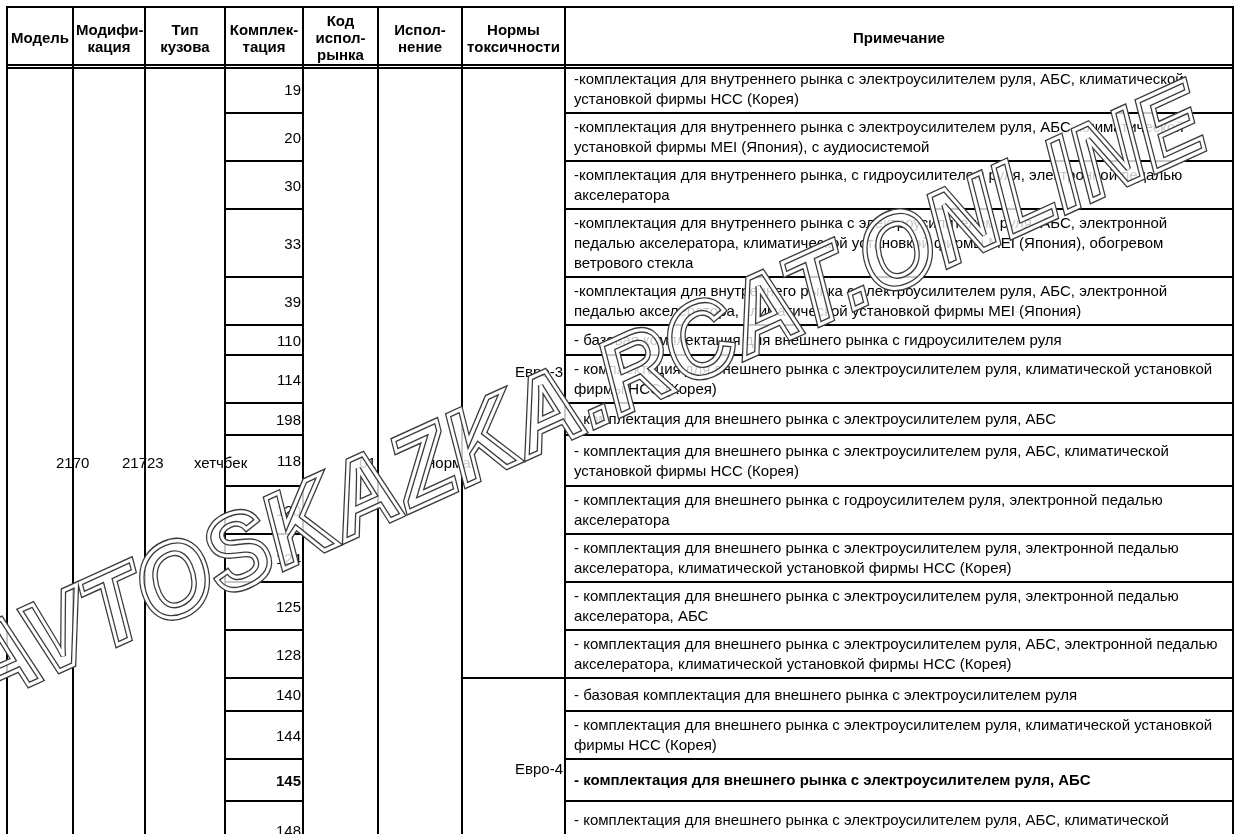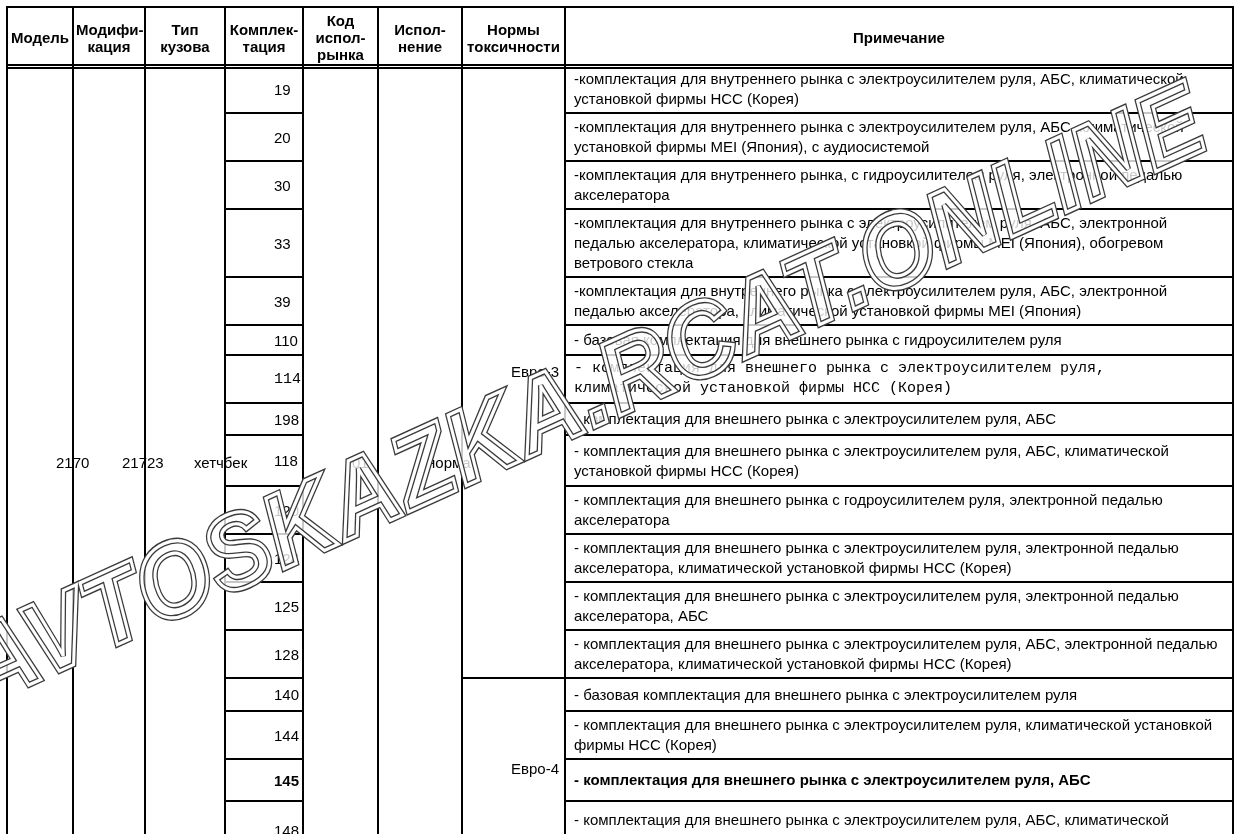--- a/index.html
+++ b/index.html
@@ -22,21 +22,21 @@
     line-height:17px;
     padding:4px 2px;
     height:44px;
   }
   .body-table td{
     border:2px solid #000;
     font-size:15px;
     vertical-align:middle;
     background:transparent;
   }
-  td.c-center{text-align:left;padding-left:48px;}
+  td.c-center{text-align:right;padding-left:48px;}
   td.c-note{text-align:left;padding:3px 10px 3px 8px;line-height:20px;}
   .wm{position:absolute;left:0;top:0;pointer-events:none;}
   .wm text{
     font-family:"Liberation Sans", sans-serif;
     font-weight:bold;font-style:italic;
     font-size:104px;
     letter-spacing:2px;
   }
   .wm-outer{fill:rgba(255,255,255,0.78);stroke:#3a3a3a;stroke-width:6px;}
   .wm-inner{fill:none;stroke:#ffffff;stroke-width:3.2px;}
@@ -113,21 +113,21 @@
           <td class="c-note">-комплектация для внутреннего рынка с электроусилителем руля, АБС, электронной педалью акселератора, климатической установкой фирмы MEI (Япония), обогревом ветрового стекла</td>
         </tr>
         <tr style="height: 44px;">
           <td class="c-center">39</td>
           <td class="c-note">-комплектация для внутреннего рынка с электроусилителем руля, АБС, электронной педалью акселератора, климатической установкой фирмы MEI (Япония)</td>
         </tr>
         <tr style="height: 30px;">
           <td class="c-center">110</td>
           <td class="c-note">- базовая комплектация для внешнего рынка с гидроусилителем руля</td>
         </tr>
-        <tr style="height: 44px; font-family: Liberation Mono, monospace;">
+        <tr style="height: 44px;">
           <td class="c-center">114</td>
           <td class="c-note">- комплектация для внешнего рынка с электроусилителем руля, климатической установкой фирмы НСС (Корея)</td>
         </tr>
         <tr style="height: 32px;">
           <td class="c-center">198</td>
           <td class="c-note">- комплектация для внешнего рынка с электроусилителем руля, АБС</td>
         </tr>
         <tr style="height: 51px;">
           <td class="c-center">118</td>
           <td class="c-note">- комплектация для внешнего рынка с электроусилителем руля, АБС, климатической установкой фирмы НСС (Корея)</td>

